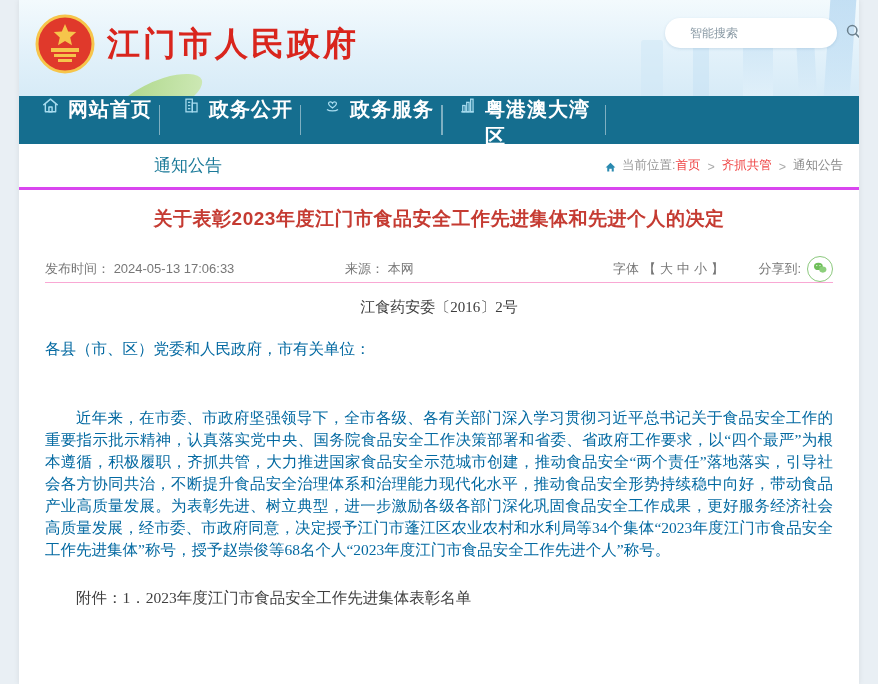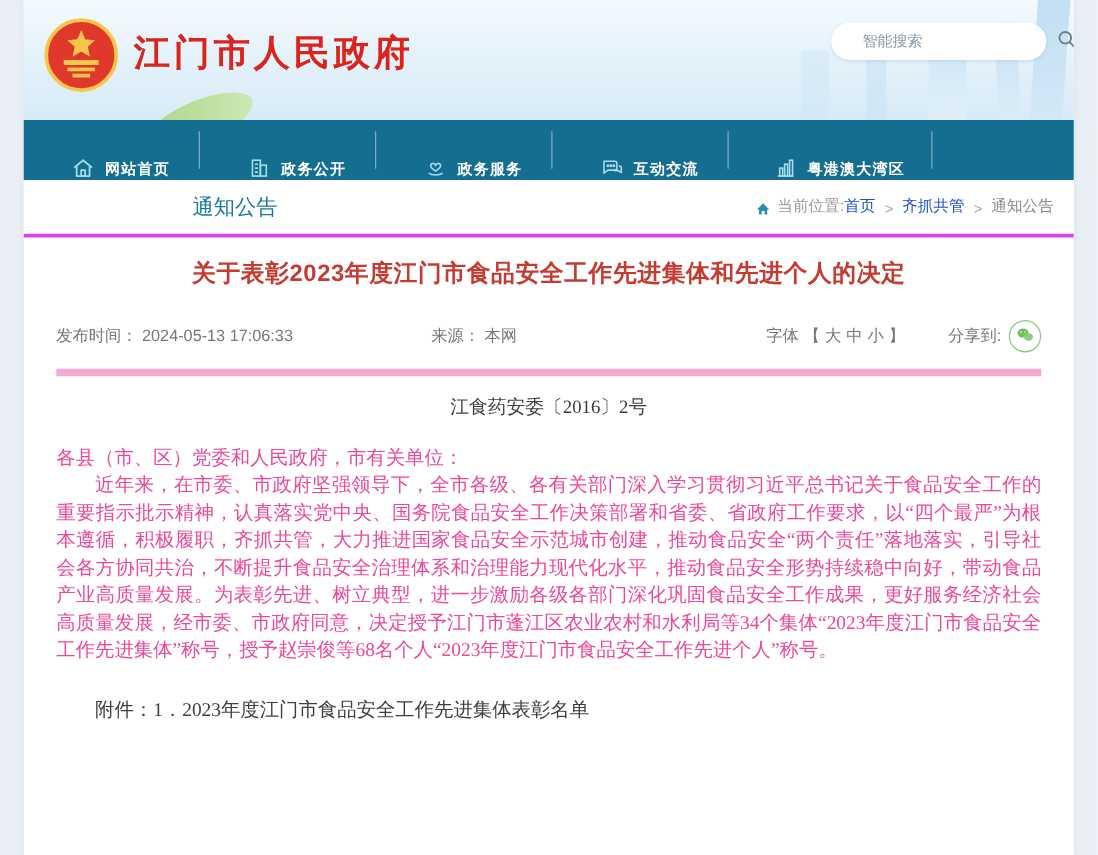--- a/index.html
+++ b/index.html
@@ -30,89 +30,89 @@
   .t5 { right:196px; top:40px; width:22px; height:56px; background:#d0e7f6; border-radius:3px 3px 0 0; }
   .leaf {
     position:absolute; left:96px; bottom:-18px; width:90px; height:34px;
     background:linear-gradient(120deg,#9fd06a,#cde9a8); border-radius:60% 40% 60% 40%;
     transform:rotate(-18deg); opacity:.8;
   }
   .brand { position:absolute; left:16px; top:14px; display:flex; align-items:center; }
   .emblem { width:60px; height:60px; flex:0 0 auto; }
   .brand-text { margin-left:12px; }
   .site-name {
-    font-size:29px; font-weight:bold; color:#d9251d; letter-spacing:3px;
+    font-size:33px; font-weight:bold; color:#d9251d; letter-spacing:3px;
     font-family:"Liberation Sans", sans-serif; line-height:1.1;
   }
   .site-name-en { font-size:12.5px; color:#d9251d; margin-top:2px; letter-spacing:.2px; }
   .search-box {
     position:absolute; right:22px; top:18px; width:172px; height:30px;
     background:#fff; border-radius:15px; display:flex; align-items:center;
     padding:0 10px 0 14px; box-shadow:0 1px 3px rgba(70,120,160,.18);
   }
   .search-input {
     border:none; outline:none; flex:1; font-size:12px; color:#555; background:transparent;
     font-family:"Liberation Sans", sans-serif;
     margin-left:11px;
   }
   .search-input::placeholder { color:#8a9aa5; }
   .search-btn { background:none; border:none; cursor:pointer; display:flex; padding:0; }
 
   
   .nav { height:48px; background:#156e8f; display:flex; align-items:stretch; }
   .nav-item {
-    width:140px; display:flex; align-items:flex-end; justify-content:center;
-    color:#fff; font-size:12px; font-weight:bold; letter-spacing:1px; cursor:pointer;padding-left:15px;
+    width:140px; display:flex; align-items:flex-start; justify-content:center;
+    color:#fff; font-size:20px; font-weight:bold; letter-spacing:1px; cursor:pointer;padding-left:15px;
   }
   .nav-item .ni { margin-right:8px; display:flex; }
   .nav-sep { width:1px; margin:9px 0; background:rgba(255,255,255,.45); }
   .nav-fill { flex:1; }
 
   
   .crumb-row {
     height:46px; display:flex; align-items:center; justify-content:space-between;
     border-bottom:3px solid #d946ef; background:#fff;
   }
   .section-title { color:#1b7a99; font-size:17px; padding-left:135px; }
   .crumbs { display:flex; align-items:flex-end; font-size:12.5px; color:#999; padding-right:16px; }
   .crumbs .home-ic { margin-right:5px; display:flex; }
   .crumbs .sep { margin:0 7px; color:#aaa; }
-  .crumb-link { color:#1d4ed8; cursor:pointer; text-decoration:none; }
+  .crumb-link { color:#ef4444; cursor:pointer; text-decoration:none; }
   .crumb-cur { color:#8a8a8a; }
 
   
   .article { padding:0 26px 30px 26px; }
   .article-title {
     margin-top:16px; text-align:center; color:#c53b32; font-size:19px; font-weight:bold;
     letter-spacing:.5px;
   }
   .meta {
-    display:flex; align-items:center; margin-top:24px; padding-bottom:13px;
-    border-bottom:6px solid #f9a8d4; font-size:13px; color:#777;
+    display:flex; align-items:center; margin-top:24px; 
+    border-bottom:1px solid #f9a8d4; font-size:13px; color:#777;
   }
   .m-publish { width:300px; }
   .m-source { width:268px; }
   .m-font { flex:1; display:flex; align-items:flex-end; gap:4px; }
   .m-font .fsz { cursor:pointer; }
   .m-share { display:flex; align-items:center; gap:6px; }
   .share-circle {
     width:26px; height:26px; border:1px solid #8cc97e; border-radius:50%;
     display:flex; align-items:center; justify-content:center; cursor:pointer; background:#fff;
   }
 
   .doc-number {
     text-align:center; margin-top:15px; font-size:15px; color:#3d3d3d;
     font-family:"Liberation Serif", serif;
   }
 
   .body-text {
     margin-top:21px; font-family:"Liberation Serif", serif; font-size:15.5px;
-    color:#ec4899; line-height:22px; text-align:justify;
-  }
-  .body-text p.indent { text-indent:2em; }
+    color:#0369a1; line-height:22px; text-align:justify;
+  }
+  .body-text p.indent { text-indent:2em;margin-top:47px; }
 
   .attachments {
     margin-top:24px; display:flex; font-family:"Liberation Serif", serif;
     font-size:15.5px; color:#3f3f3f; line-height:26px; padding-left:2em;
   }
   .att-label { white-space:nowrap; }
   .att-list { display:flex; flex-direction:column; }
   .att-item { cursor:pointer; }
 </style>
 </head>
@@ -185,32 +185,20 @@
     <div class="nav-item">
       <span class="ni">
         <svg viewBox="0 0 24 24" width="19" height="19" fill="none" stroke="#a8dcef" stroke-width="1.6">
           <path d="M12 9 C10.8 6.6 7 6.9 7 9.6 C7 11.6 9.5 13.4 12 15 C14.5 13.4 17 11.6 17 9.6 C17 6.9 13.2 6.6 12 9 Z"></path>
           <path d="M5 17 C8 19.5 16 19.5 19 17"></path>
         </svg>
       </span>
       <span>政务服务</span>
     </div>
     <div class="nav-sep"></div>
-    <div class="nav-item">
-      <span class="ni">
-        <svg viewBox="0 0 24 24" width="19" height="19" fill="none" stroke="#a8dcef" stroke-width="1.6" stroke-linejoin="round">
-          <path d="M4 5 h11 a2 2 0 0 1 2 2 v5 a2 2 0 0 1 -2 2 h-7 l-4 3 z"></path>
-          <path d="M19 10 h1 a1.5 1.5 0 0 1 1.5 1.5 v5 l-3 -2 h-4"></path>
-          <circle cx="8" cy="9.5" r=".7" fill="#a8dcef"></circle>
-            <circle cx="11" cy="9.5" r=".7" fill="#a8dcef"></circle>
-            <circle cx="14" cy="9.5" r=".7" fill="#a8dcef"></circle>
-        </svg>
-      </span>
-      <span>互动交流</span>
-    </div>
     <div class="nav-sep"></div>
     <div class="nav-item" style="width:162px">
       <span class="ni">
         <svg viewBox="0 0 24 24" width="19" height="19" fill="none" stroke="#a8dcef" stroke-width="1.6">
           <line x1="4" y1="20" x2="20" y2="20"></line>
           <rect x="6" y="12" width="3" height="8"></rect>
             <rect x="11" y="8" width="3" height="12"></rect>
             <rect x="16" y="4" width="3" height="16"></rect>
         </svg>
       </span>

